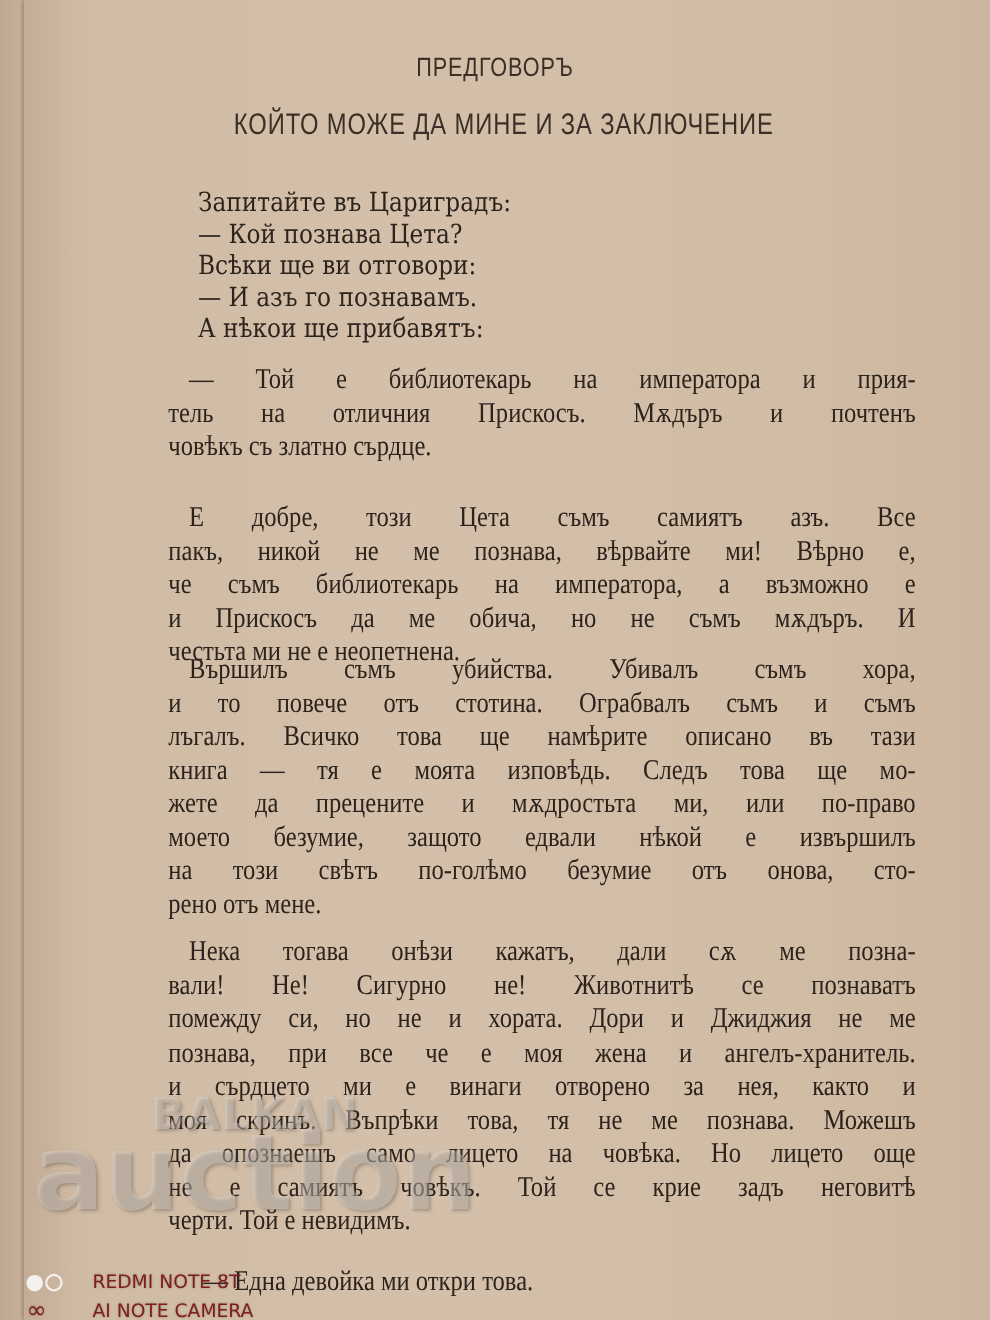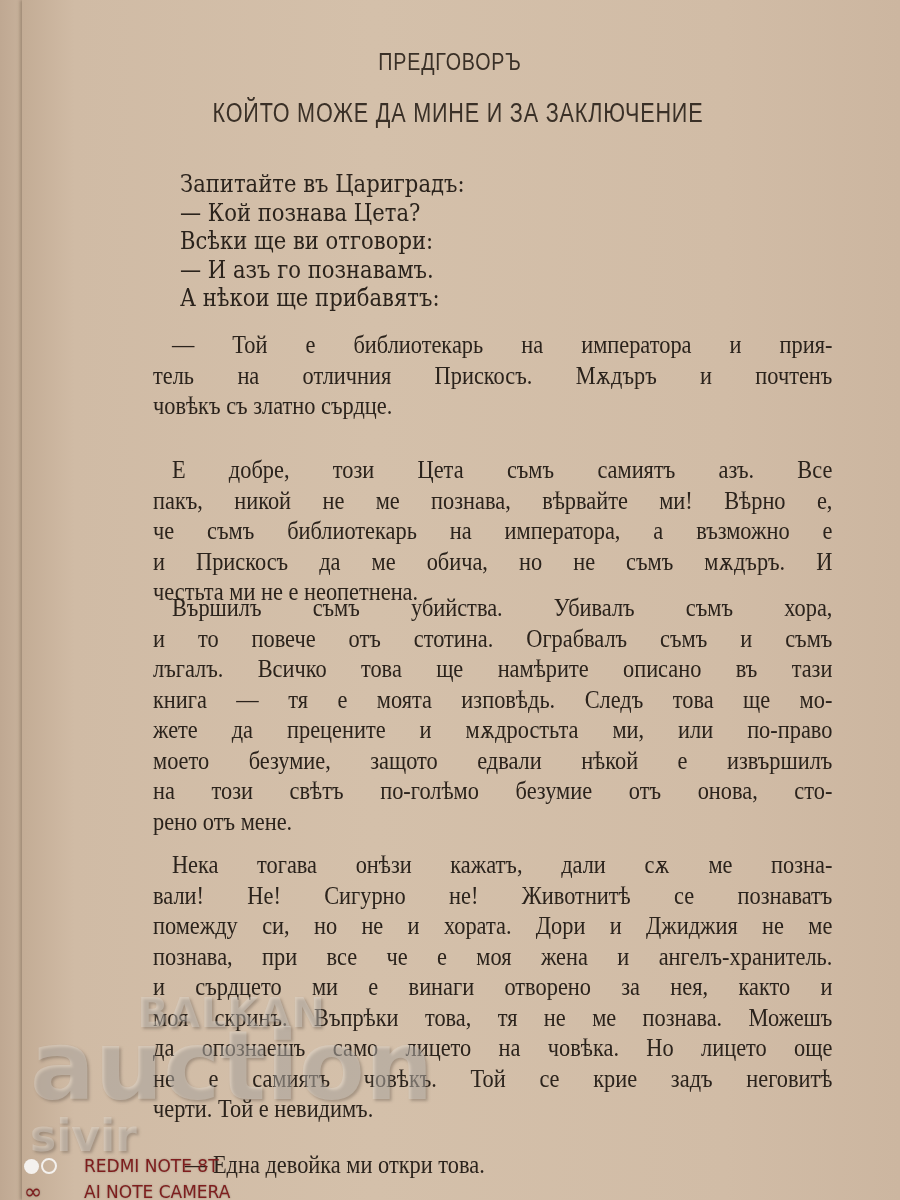--- a/index.html
+++ b/index.html
@@ -121,21 +121,20 @@
   <div class="last">черти. Той е невидимъ.</div>
 </div>
 
 <div class="body-text p5">
   <div class="last">— Една девойка ми откри това.</div>
 </div>
 
 <div class="watermark">
   <div class="wm-top">BALKAN</div>
   <div class="wm-mid">auction</div>
-  <div class="wm-bot">sivir</div>
 </div>
 
 <div class="camera-mark">
   <div class="camera-row">
     <span class="icons">
       <span class="dot-filled"></span>
         <span class="dot-ring"></span>
     </span>
     <span>REDMI NOTE 8T</span>
   </div>

